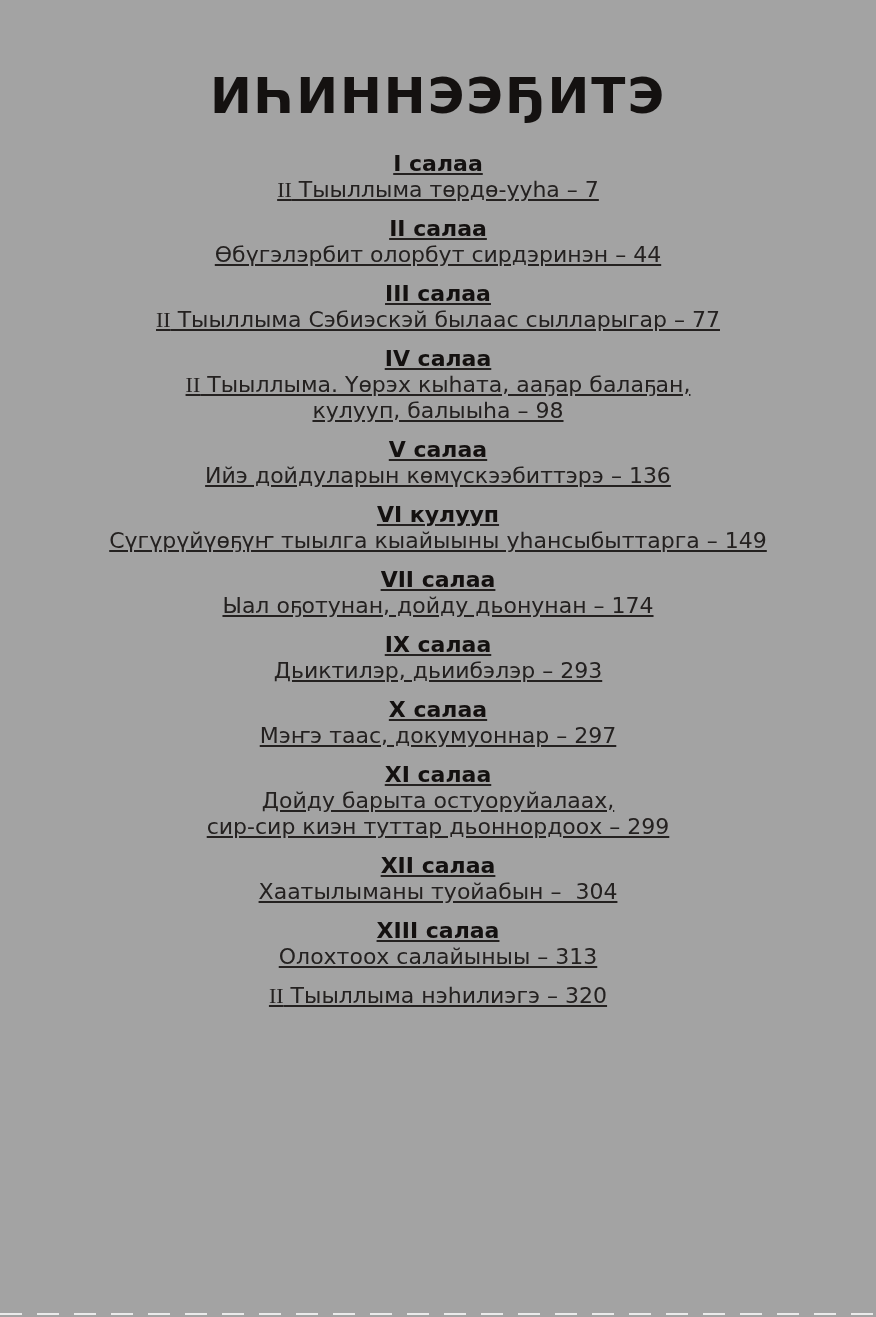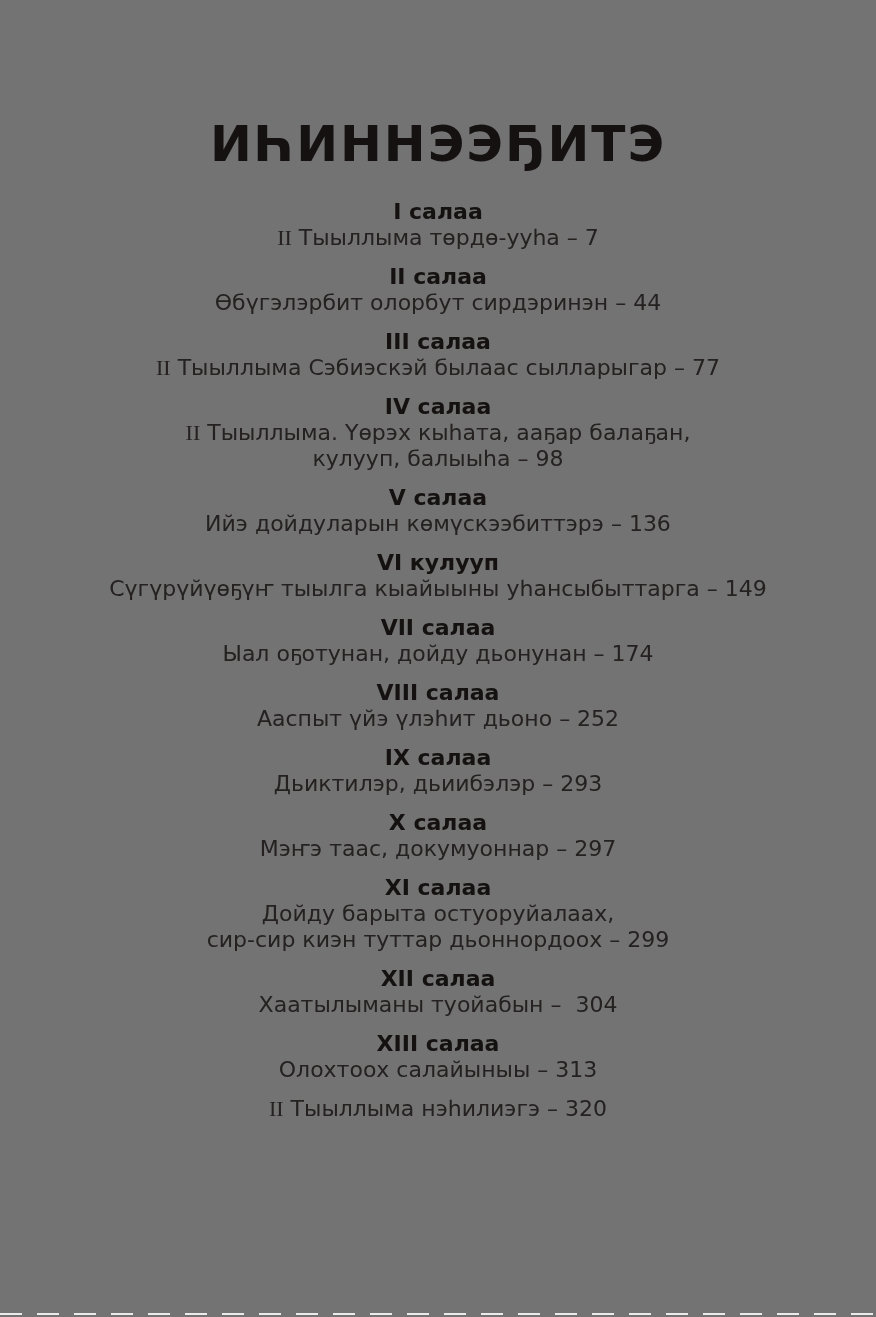--- a/index.html
+++ b/index.html
@@ -14,41 +14,42 @@
     height: 1317px;
     position: relative;
     overflow: hidden;
     font-family: "DejaVu Sans", "Liberation Sans", sans-serif;
     color: #242120;
   }
 
   .page {
     width: 876px;
     height: 1317px;
-    padding-top: 116px;
+    padding-top: 68px;
     position: relative;
-    background: #737373;
+    background: #a3a3a3;
   }
 
   .page-title {
     text-align: center;
     font-size: 50px;
     font-weight: 600;
     letter-spacing: 2px;
     line-height: 1.15;
     color: #141110;
     margin-bottom: 25px;
   }
 
   .chapters {
     text-align: center;
   }
 
   .chapter {
     margin-bottom: 13px;
+    text-decoration: underline;
   }
 
   .chapter-header {
     font-size: 22px;
     font-weight: bold;
     line-height: 26px;
     color: #141110;
   }
 
   .entry-line {
@@ -129,26 +130,20 @@
         </div>
   </div>
 
   <div class="chapter">
     <div class="chapter-header">VII салаа</div>
     <div class="chapter-lines">
           <div class="entry-line">Ыал оҕотунан, дойду дьонунан – 174</div>
         </div>
   </div>
 
-  <div class="chapter">
-    <div class="chapter-header">VIII салаа</div>
-    <div class="chapter-lines">
-          <div class="entry-line">Ааспыт үйэ үлэһит дьоно – 252</div>
-        </div>
-  </div>
 
   <div class="chapter">
     <div class="chapter-header">IX салаа</div>
     <div class="chapter-lines">
           <div class="entry-line">Дьиктилэр, дьиибэлэр – 293</div>
         </div>
   </div>
 
   <div class="chapter">
     <div class="chapter-header">X салаа</div>

